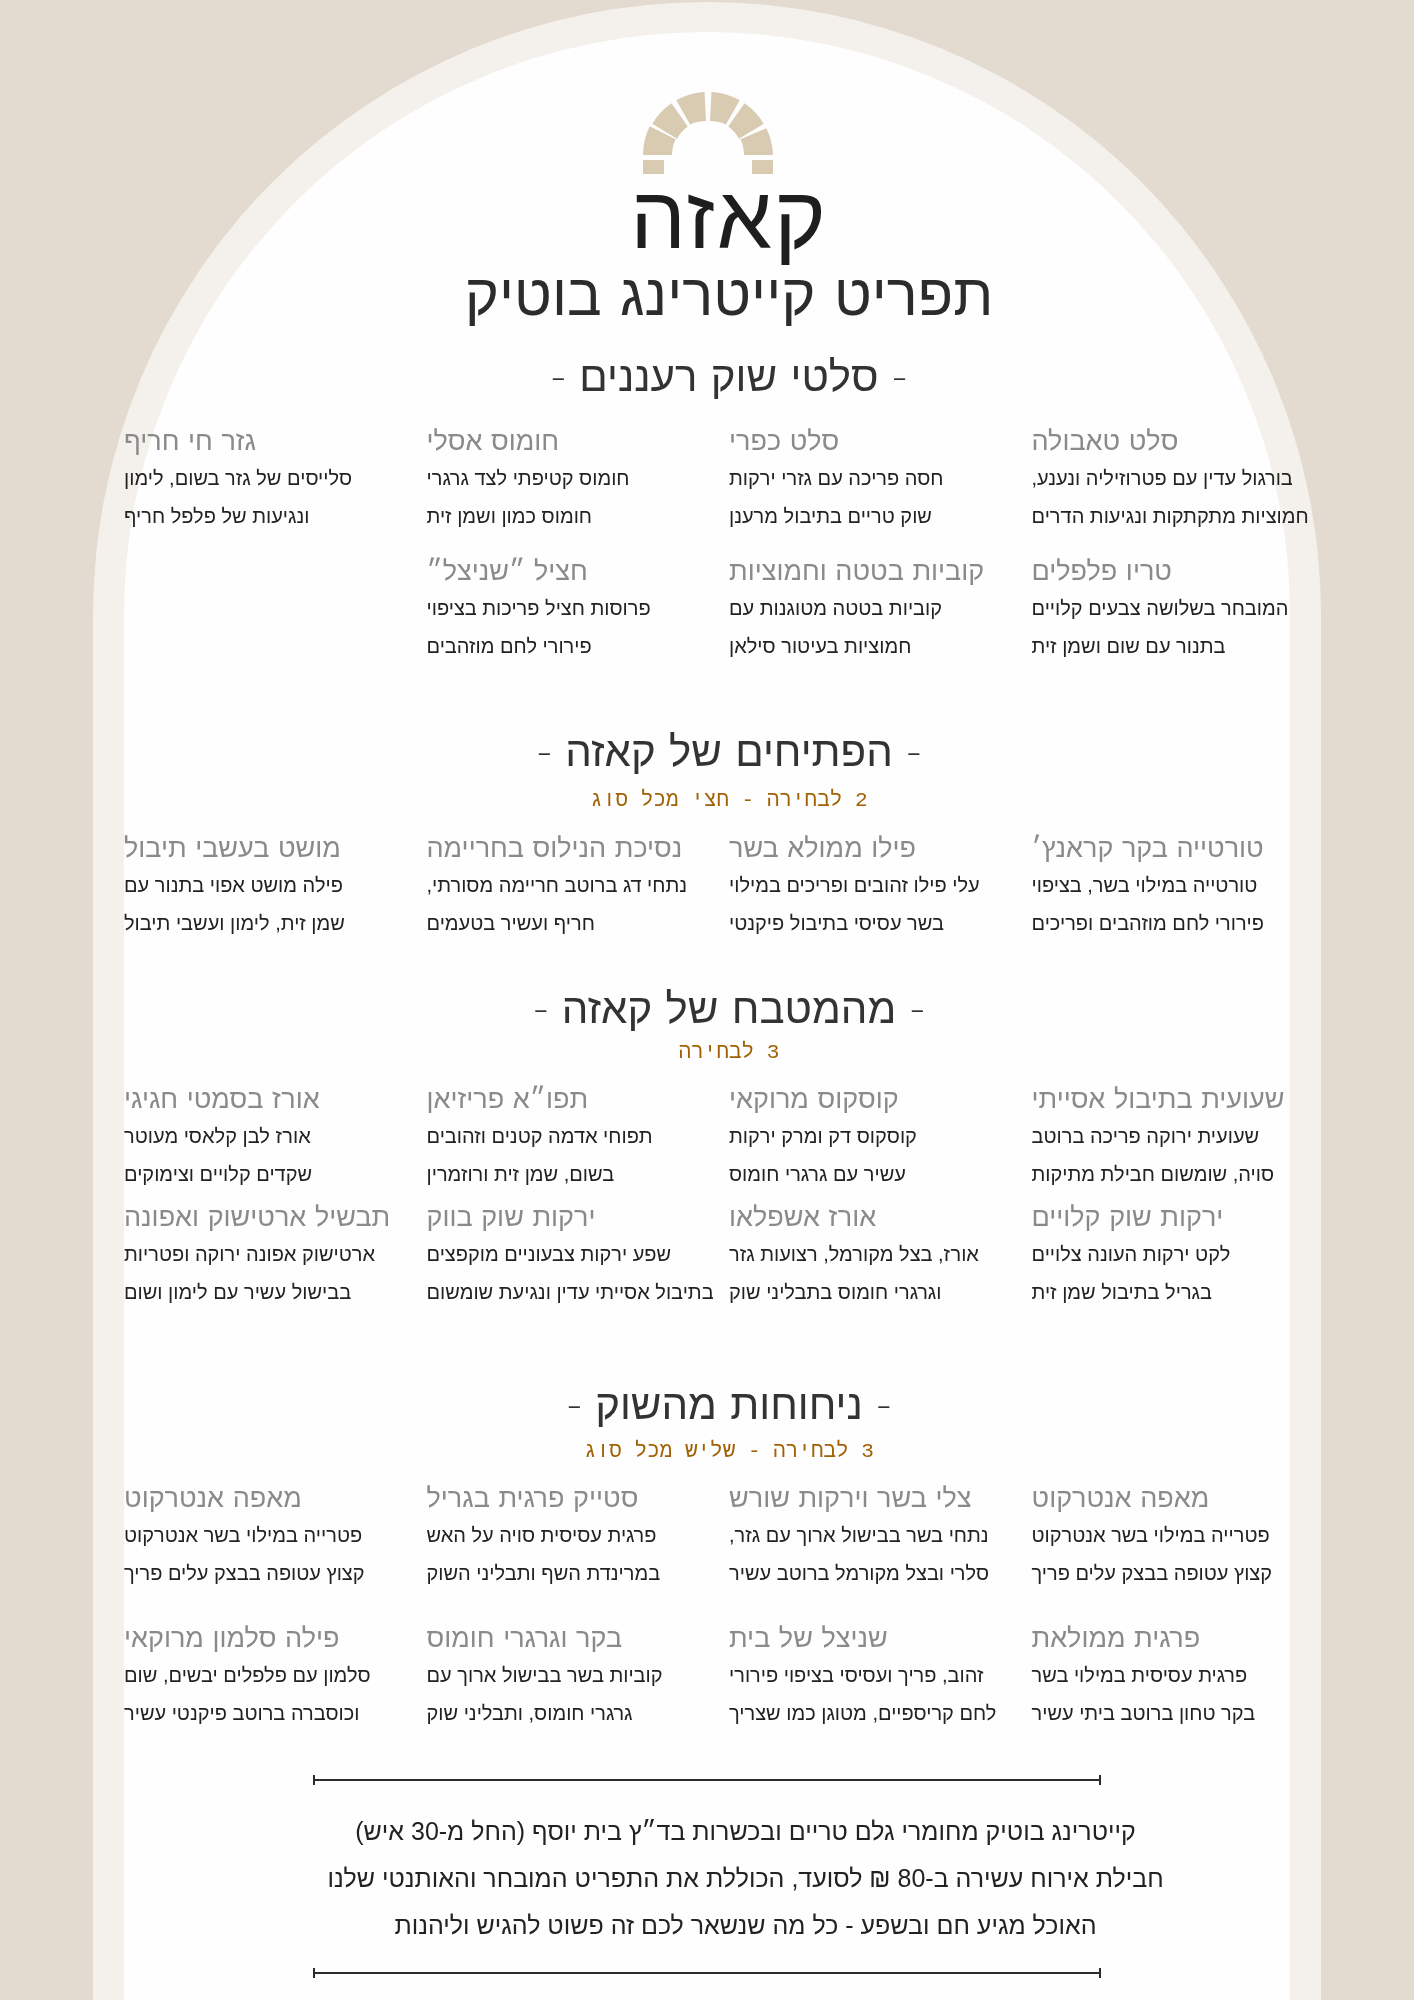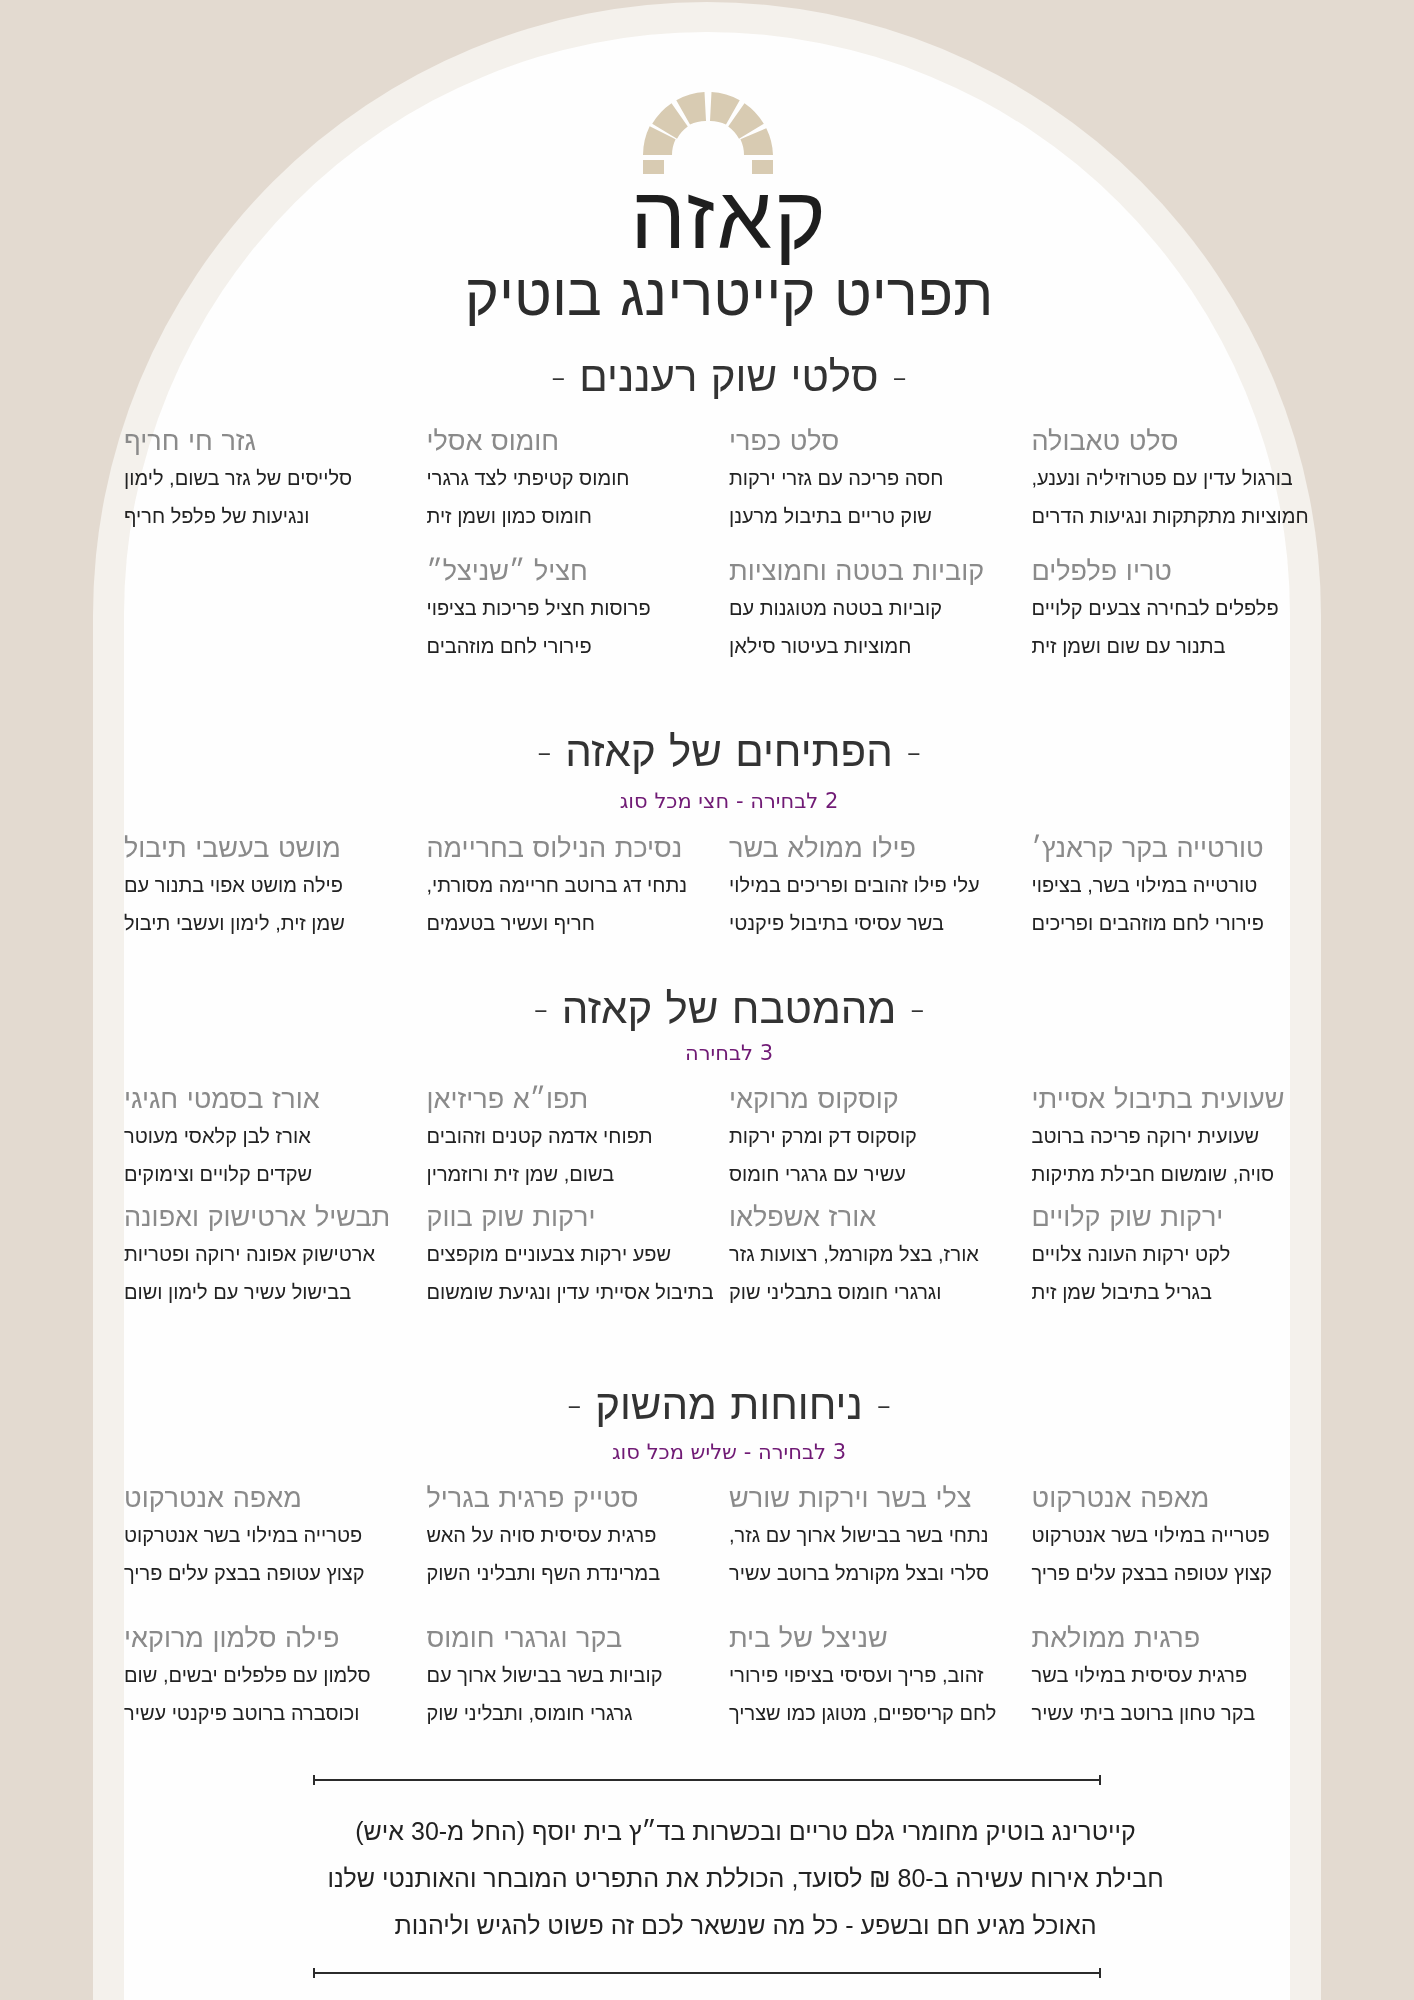--- a/index.html
+++ b/index.html
@@ -29,21 +29,21 @@
   .subtitle {
     position:absolute; left:0; right:0; top:260px;
     font-size:58px; font-weight:200; line-height:70px; color:#2c2c2c;
   }
   .section-title {
     position:absolute; left:0; right:0;
     font-size:42px; font-weight:200; line-height:50px; color:#333;
   }
   .section-note {
     position:absolute; left:0; right:0;
-    font-size:21px; line-height:26px; color:#701a75;
+    font-size:21px; line-height:26px; color:#a16207;font-family:Liberation Mono, monospace;
   }
   .grid {
     position:absolute; left:0; right:0;
     display:grid; grid-template-columns:repeat(4, 1fr);
     direction:rtl; column-gap:0;
   }
   .item { text-align:left; }
   .item-name {
     font-size:27px; font-weight:200; line-height:36px; color:#8a8a8a;
     white-space:nowrap;
@@ -109,21 +109,21 @@
         <div class="item-desc">חומוס קטיפתי לצד גרגרי</div>
         <div class="item-desc">חומוס כמון ושמן זית</div>
       </div>
     <div class="item">
         <div class="item-name">גזר חי חריף</div>
         <div class="item-desc">סלייסים של גזר בשום, לימון</div>
         <div class="item-desc">ונגיעות של פלפל חריף</div>
       </div>
     <div class="item">
         <div class="item-name">טריו פלפלים</div>
-        <div class="item-desc">פלפלים לבחירה צבעים קלויים</div>
+        <div class="item-desc">המובחר בשלושה צבעים קלויים</div>
         <div class="item-desc">בתנור עם שום ושמן זית</div>
       </div>
     <div class="item">
         <div class="item-name">קוביות בטטה וחמוציות</div>
         <div class="item-desc">קוביות בטטה מטוגנות עם</div>
         <div class="item-desc">חמוציות בעיטור סילאן</div>
       </div>
     <div class="item">
         <div class="item-name">חציל ״שניצל״</div>
         <div class="item-desc">פרוסות חציל פריכות בציפוי</div>

